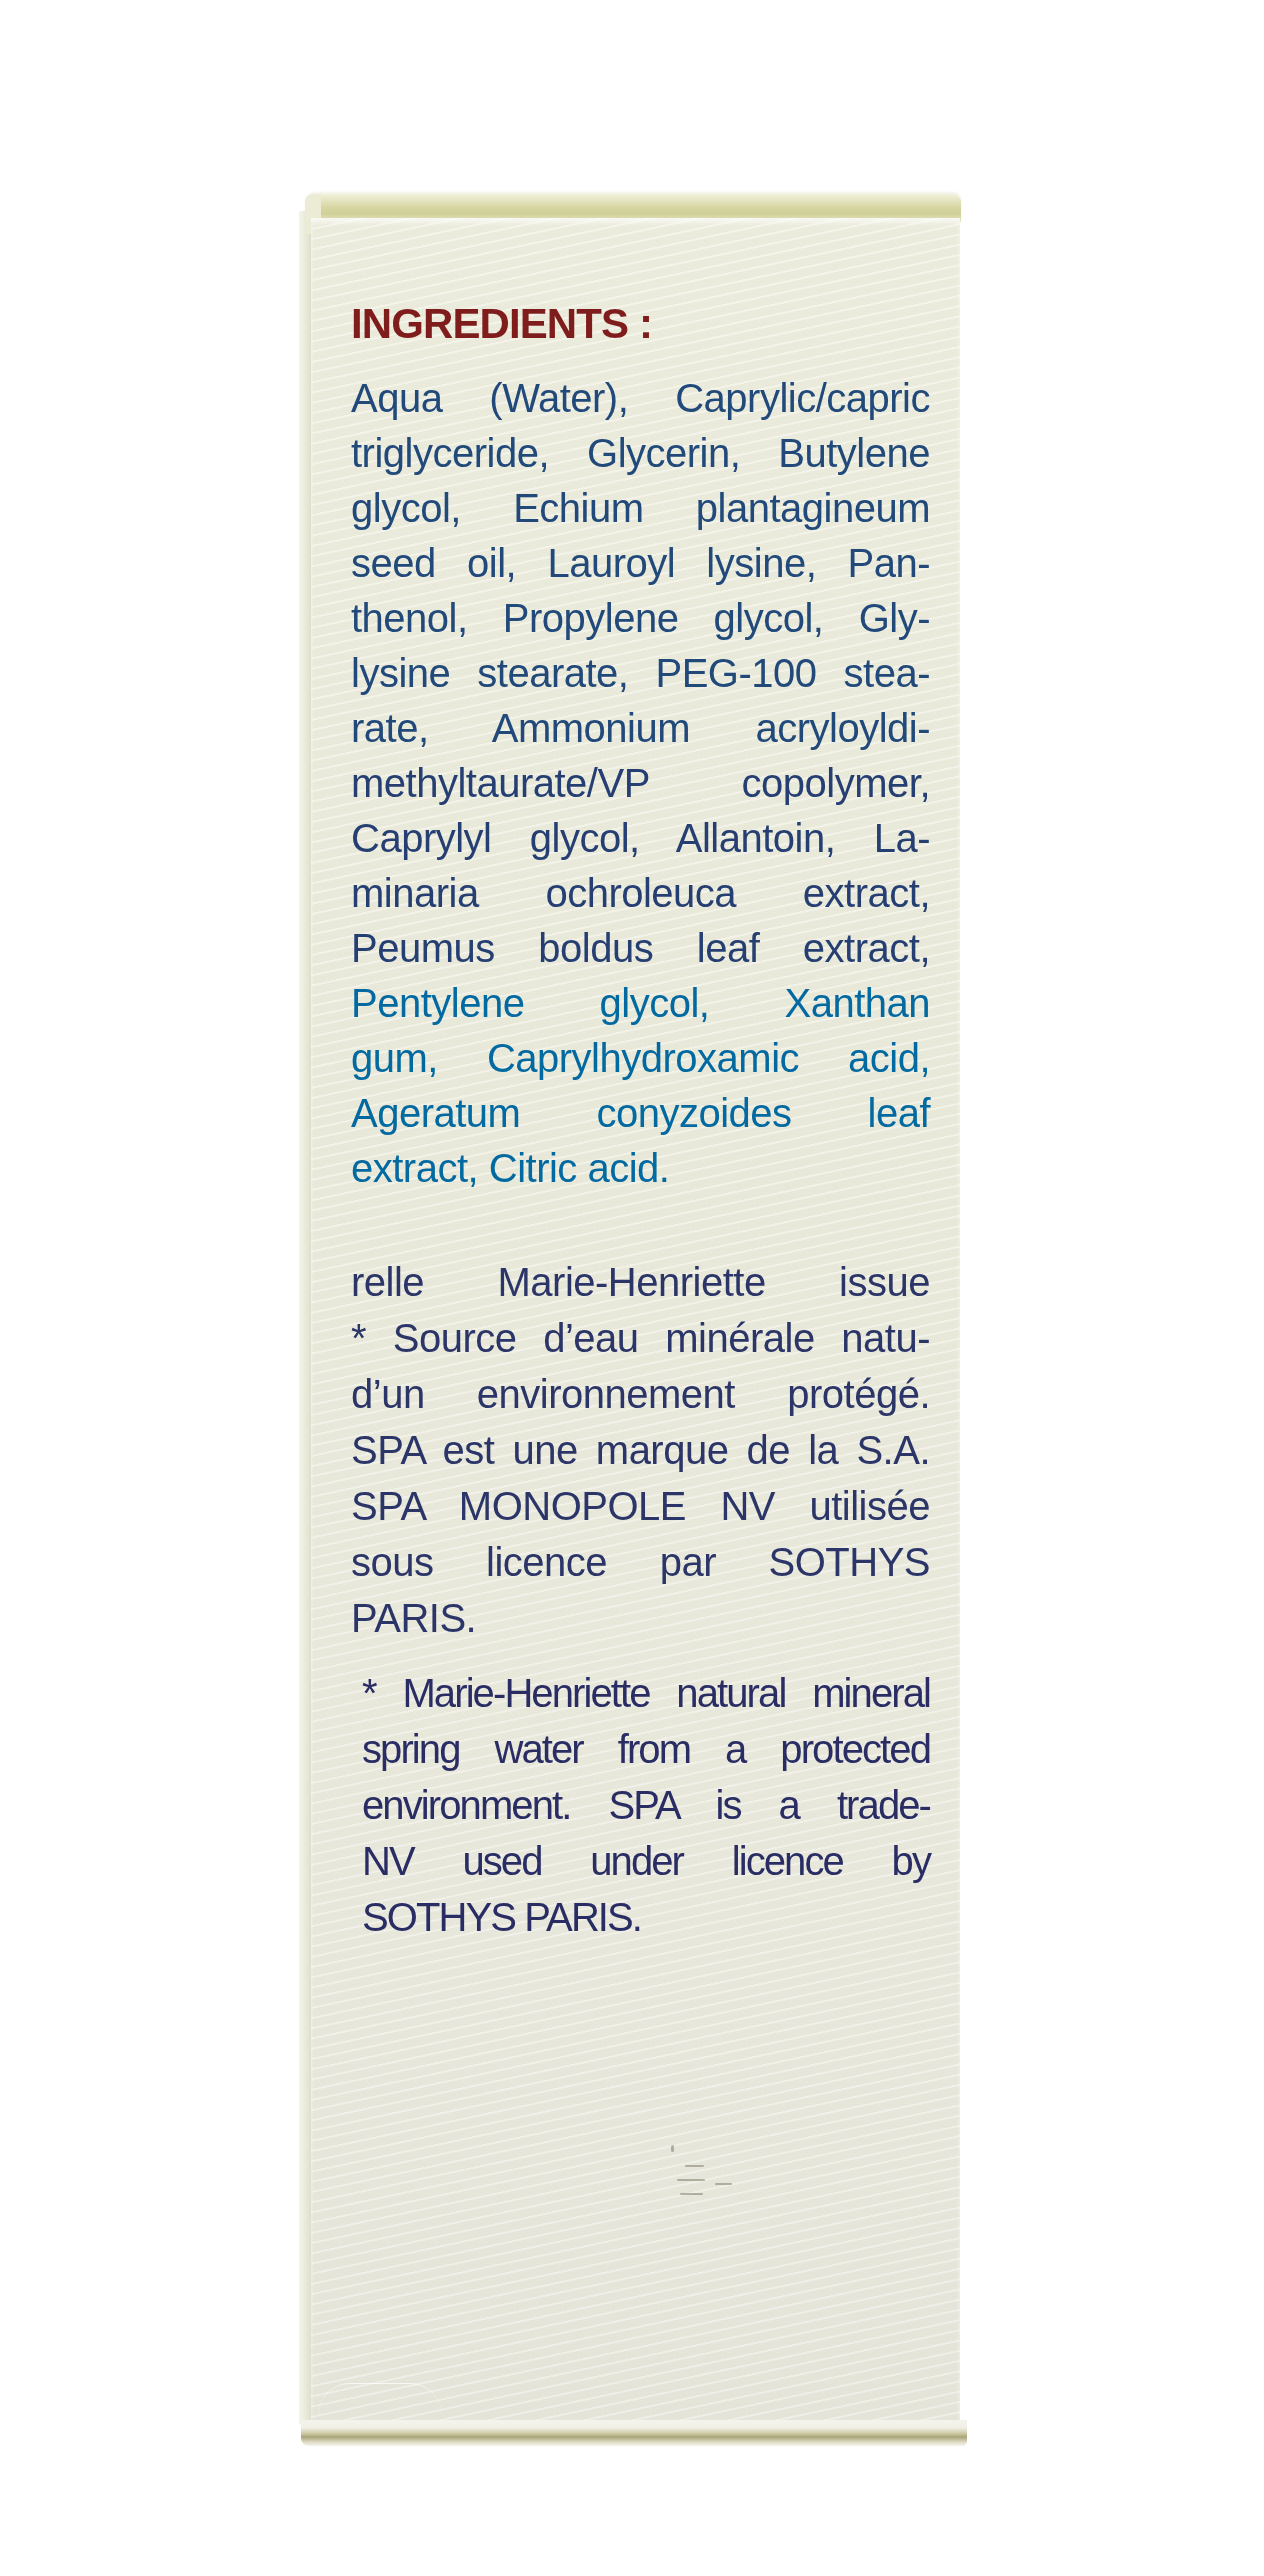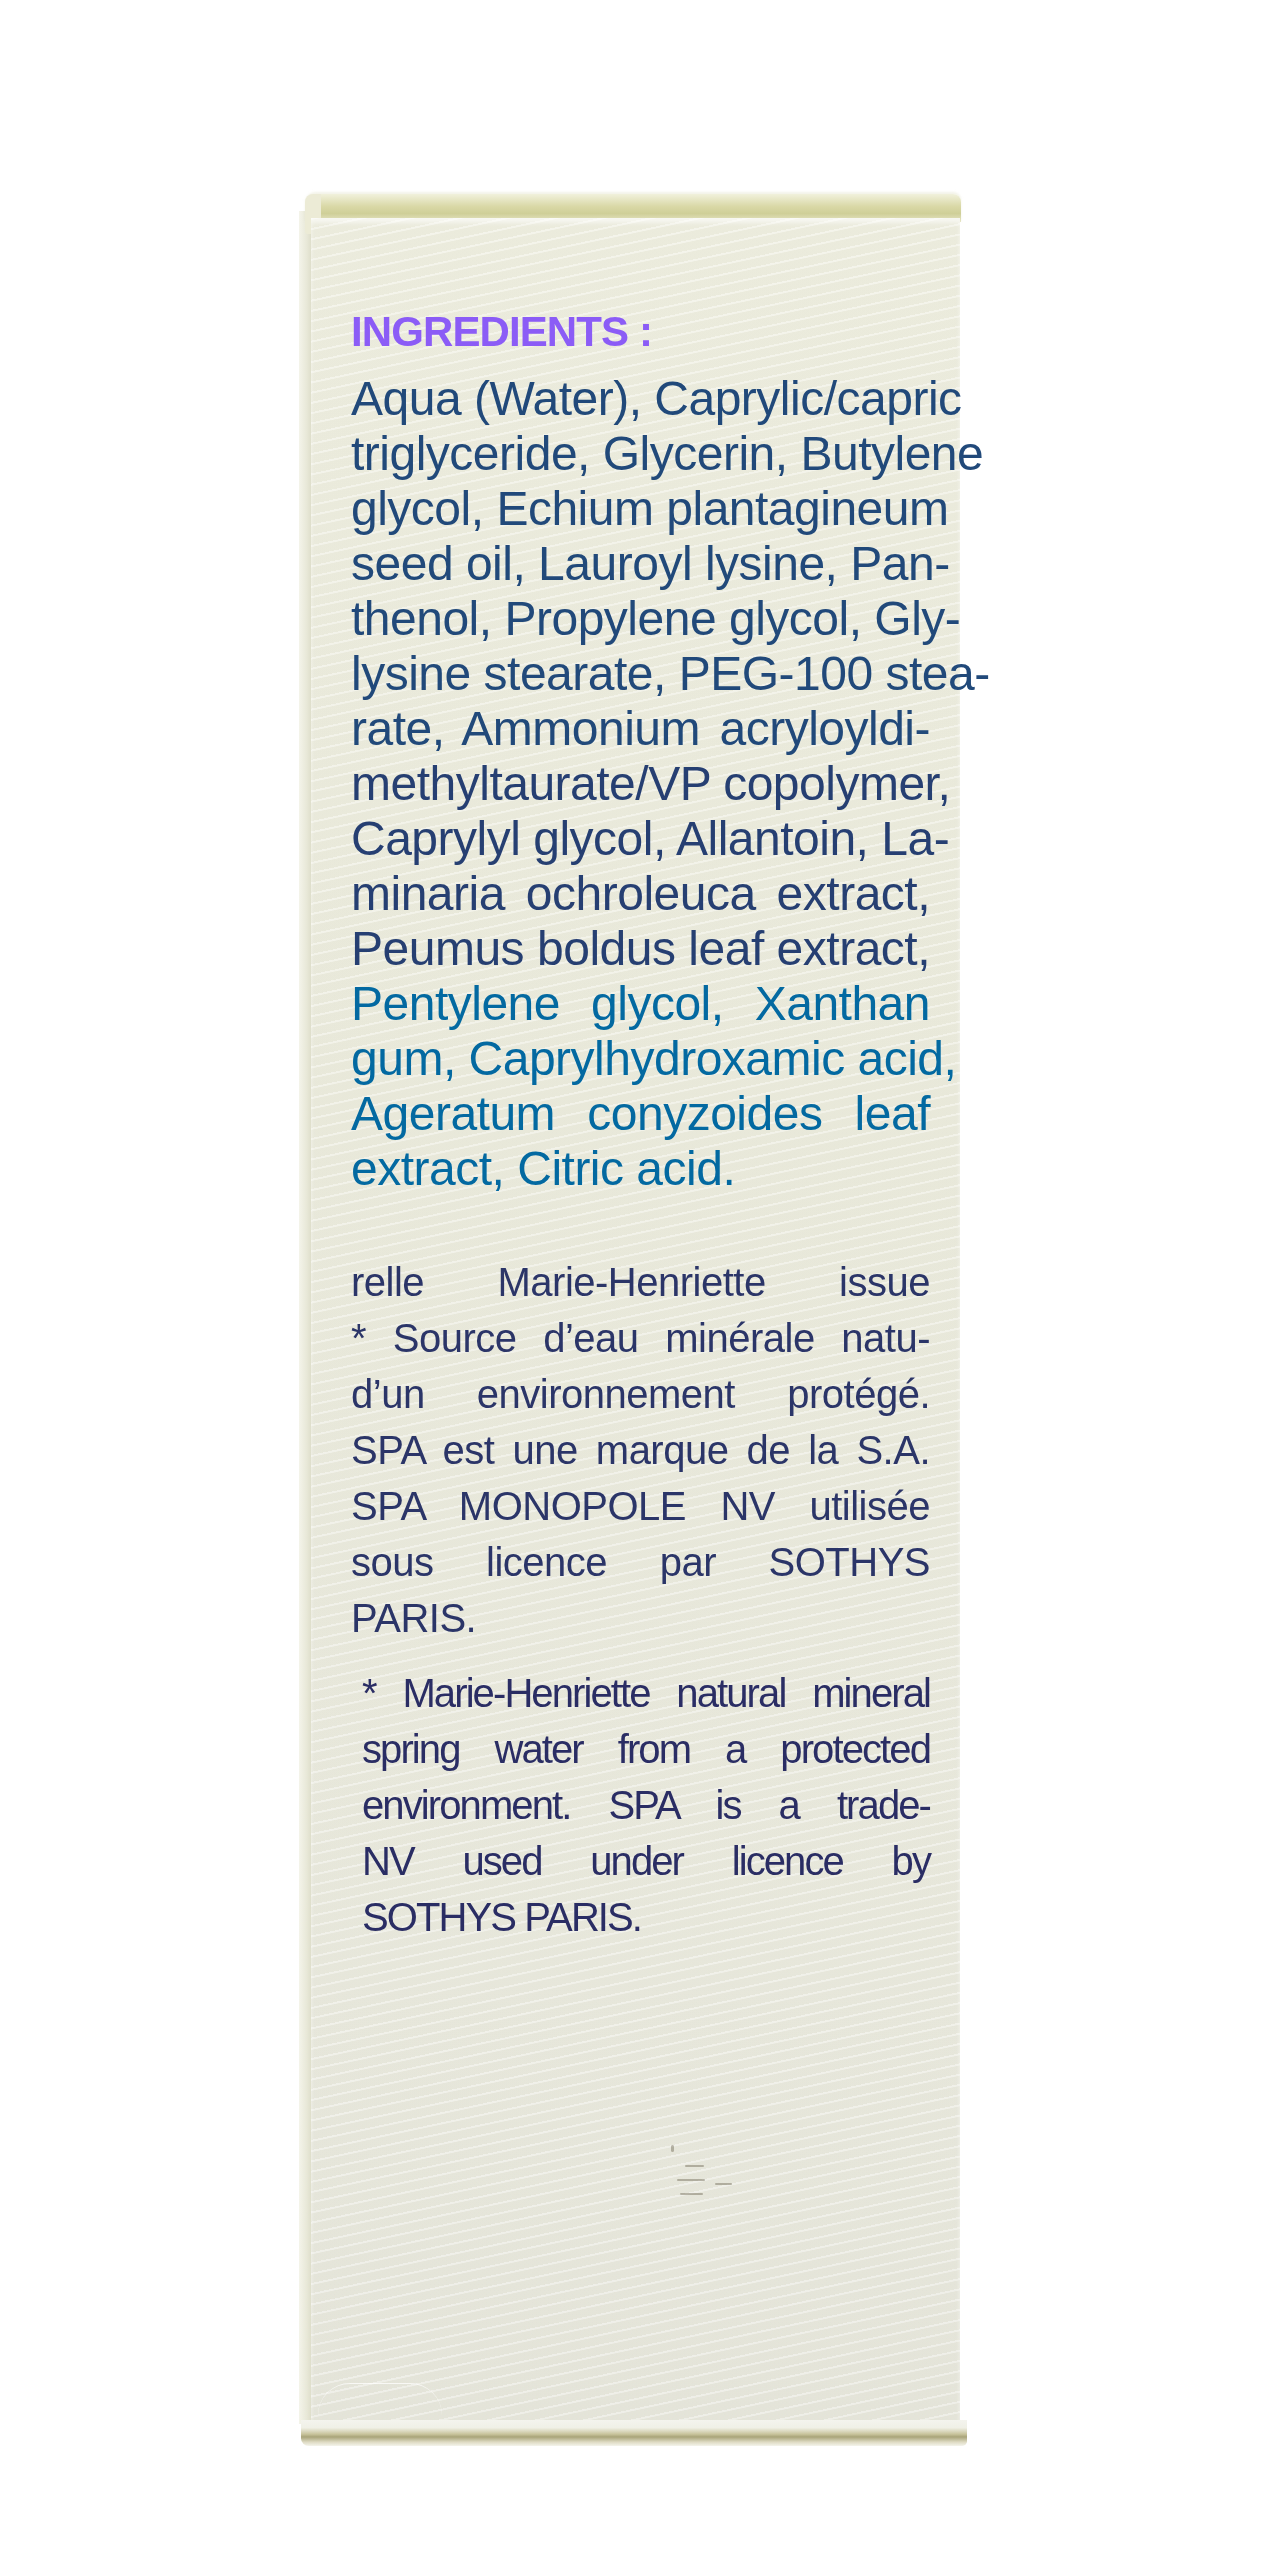--- a/index.html
+++ b/index.html
@@ -88,40 +88,40 @@
     border-radius: 1.6px;
   }
 
   .text-block {
     position: absolute;
     left: 351px;
     width: 579px;
     margin: 0;
   }
   .title {
-    top: 308px;
+    top: 300px;
     font-size: 42px;
     line-height: 48px;
-    color: #8b5cf6;
+    color: #7f1d1d;
     letter-spacing: -0.9px;
   }
   .line {
     display: block;
     white-space: nowrap;
     text-align: justify;
     text-align-last: justify;
     height: 55px;
     overflow: visible;
   }
   .line.last {
     text-align-last: left;
   }
   .ingredients {
     top: 371px;
-    font-size: 48px;
+    font-size: 40px;
     line-height: 55px;
     color: #21497a;
     letter-spacing: -0.5px;
   }
   .ingredients .line:nth-child(n+8) { color: #263f72; }
   .ingredients .line:nth-child(n+12) { color: #0369a1; }
   .note-fr {
     top: 1254px;
     font-size: 40px;
     line-height: 56px;

